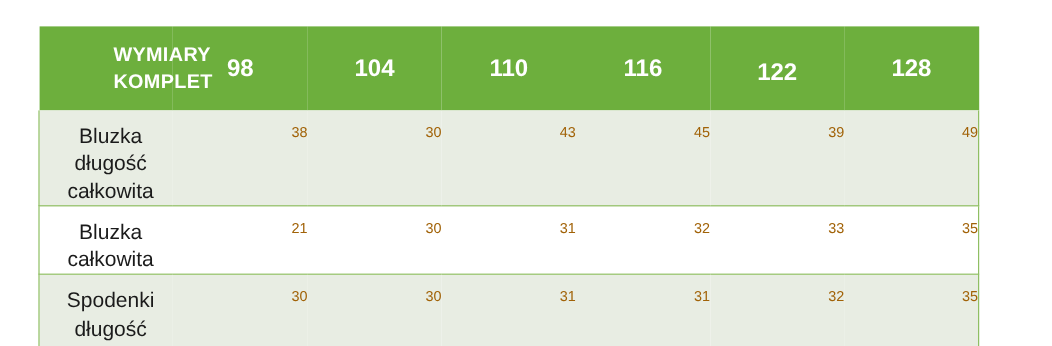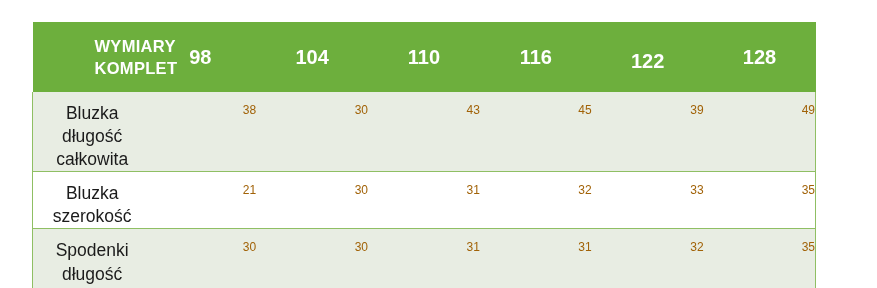--- a/index.html
+++ b/index.html
@@ -129,21 +129,21 @@
       <tr class="row-tint r-tall">
         <td class="cell-label">Bluzka długość całkowita</td>
         <td class="cell-value">38</td>
         <td class="cell-value">30</td>
         <td class="cell-value">43</td>
         <td class="cell-value">45</td>
         <td class="cell-value">39</td>
         <td class="cell-value">49</td>
       </tr>
       <tr class="row-plain r-short">
-        <td class="cell-label">Bluzka szerokość</td>
+        <td class="cell-label">Bluzka całkowita</td>
         <td class="cell-value">21</td>
         <td class="cell-value">30</td>
         <td class="cell-value">31</td>
         <td class="cell-value">32</td>
         <td class="cell-value">33</td>
         <td class="cell-value">35</td>
       </tr>
       <tr class="row-tint r-tall">
         <td class="cell-label">Spodenki długość całkowita</td>
         <td class="cell-value">30</td>

